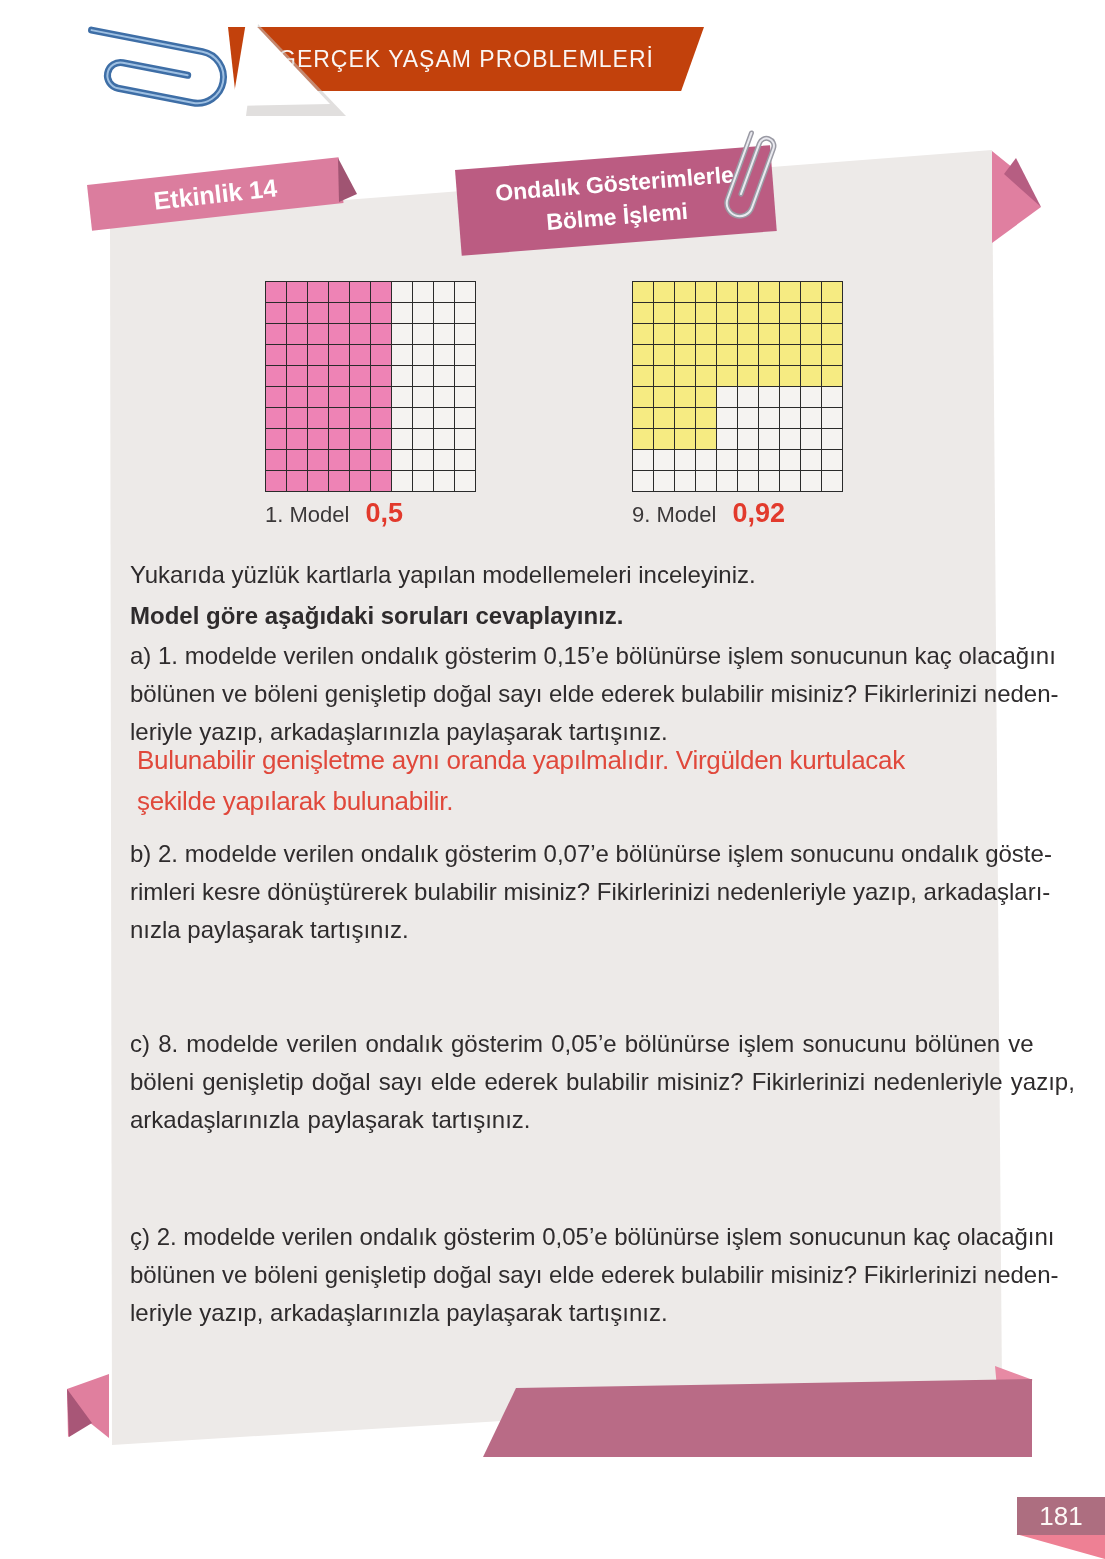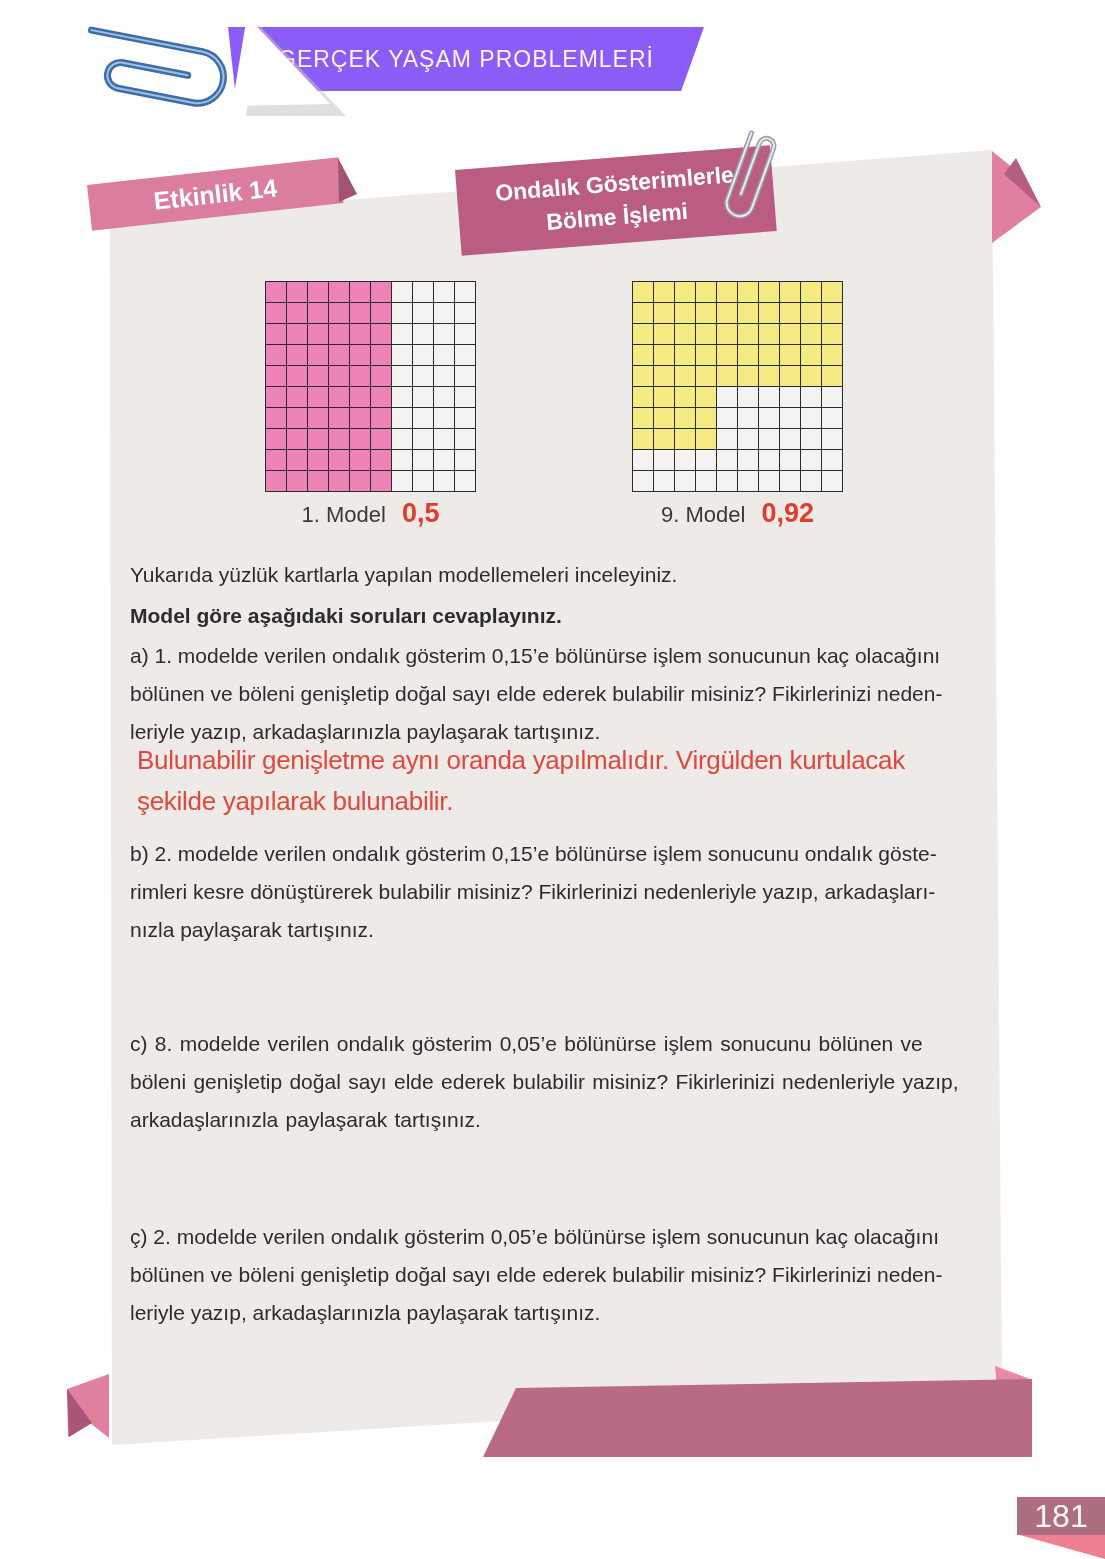--- a/index.html
+++ b/index.html
@@ -48,62 +48,62 @@
   .model-grid{
     display:grid;grid-template-columns:repeat(10,21px);grid-auto-rows:21px;
     border-top:1px solid #2b2b2b;border-left:1px solid #2b2b2b;
     width:210px;box-sizing:content-box;
   }
   .model-grid .cell{
     box-sizing:border-box;border-right:1px solid #2b2b2b;border-bottom:1px solid #2b2b2b;
     background:#f5f3f1;
   }
   .model-caption{
-    width:211px;display:flex;align-items:baseline;justify-content:center;gap:16px;
+    width:211px;display:flex;align-items:baseline;gap:16px;
   }
   .model-label{font-size:22px;color:#3b3839;}
   .model-value{font-size:27px;font-weight:bold;}
 
   
   .para{
-    left:130px;color:#2e2b2c;font-size:21px;line-height:38px;white-space:pre;
+    left:130px;color:#2e2b2c;font-size:24px;line-height:38px;white-space:pre;
   }
   .bold{font-weight:bold;}
   .justified{word-spacing:1.5px;}
   .answer-text{
     left:137px;font-size:26px;line-height:41px;white-space:pre;letter-spacing:-0.3px;
   }
 
   
   .page-number-box{
     left:1017px;top:1497px;width:88px;height:38px;background:#ad6e80;
     display:flex;align-items:center;justify-content:center;z-index:4;
   }
-  .page-number-box .t{color:#fdf8f6;font-size:32px;}
+  .page-number-box .t{color:#fdf8f6;font-size:26px;}
 </style>
 </head>
 <body>
 
 <svg id="bg" class="layer" viewBox="0 0 1105 1559">
 
   <polygon points="67,1389 109,1374 109,1438 89,1422 68,1437" fill="#e07f9e"></polygon>
   <polygon points="67,1389 92,1423 69,1437" fill="#a85677"></polygon>
 
   <polygon points="110,218 992,150 1002,1390 112,1445" fill="#edeae8"></polygon>
 
   <polygon points="992,151 1013,168 1041,207 992,243" fill="#e07fa0"></polygon>
   <polygon points="1016,158 1041,207 1004,174" fill="#b65e82"></polygon>
 
   <polygon points="995,1366 1033,1380 997,1388" fill="#e78aa4"></polygon>
   <polygon points="516,1388 1032,1379 1032,1457 483,1457" fill="#b96b86"></polygon>
 
   <polygon points="1016,1534 1105,1534 1105,1559" fill="#ee8094"></polygon>
 </svg>
 
-<div class="abs banner header-banner" style="background: #8b5cf6;">
+<div class="abs banner header-banner" style="background: #c2410c;">
   <span class="t">GERÇEK YAŞAM PROBLEMLERİ</span>
 </div>
 
 <div class="abs banner activity-badge" style="background: rgb(219, 125, 158);">
   <span class="t">Etkinlik 14</span>
 </div>
 
 <div class="abs banner topic-banner" style="background: rgb(187, 92, 130);">
   <span class="t">Ondalık Gösterimlerle
 Bölme İşlemi</span>
@@ -342,21 +342,21 @@
   <span class="model-value" style="color: rgb(226, 58, 44);">0,92</span>
 </div>
 
 <div class="abs content para" style="top:556px;">Yukarıda yüzlük kartlarla yapılan modellemeleri inceleyiniz.</div>
 <div class="abs content para bold" style="top:597px;">Model göre aşağıdaki soruları cevaplayınız.</div>
 <div class="abs content para" style="top:637px;">a) 1. modelde verilen ondalık gösterim 0,15’e bölünürse işlem sonucunun kaç olacağını
 bölünen ve böleni genişletip doğal sayı elde ederek bulabilir misiniz? Fikirlerinizi neden-
 leriyle yazıp, arkadaşlarınızla paylaşarak tartışınız.</div>
 <div class="abs content answer-text" style="top: 740px; color: rgb(224, 72, 59);">Bulunabilir genişletme aynı oranda yapılmalıdır. Virgülden kurtulacak
 şekilde yapılarak bulunabilir.</div>
-<div class="abs content para" style="top:835px;">b) 2. modelde verilen ondalık gösterim 0,15’e bölünürse işlem sonucunu ondalık göste-
+<div class="abs content para" style="top:835px;">b) 2. modelde verilen ondalık gösterim 0,07’e bölünürse işlem sonucunu ondalık göste-
 rimleri kesre dönüştürerek bulabilir misiniz? Fikirlerinizi nedenleriyle yazıp, arkadaşları-
 nızla paylaşarak tartışınız.</div>
 <div class="abs content para justified" style="top:1025px;">c) 8. modelde verilen ondalık gösterim 0,05’e bölünürse işlem sonucunu bölünen ve
 böleni genişletip doğal sayı elde ederek bulabilir misiniz? Fikirlerinizi nedenleriyle yazıp,
 arkadaşlarınızla paylaşarak tartışınız.</div>
 <div class="abs content para" style="top:1218px;">ç) 2. modelde verilen ondalık gösterim 0,05’e bölünürse işlem sonucunun kaç olacağını
 bölünen ve böleni genişletip doğal sayı elde ederek bulabilir misiniz? Fikirlerinizi neden-
 leriyle yazıp, arkadaşlarınızla paylaşarak tartışınız.</div>
 
 <div class="page-number-box abs">

